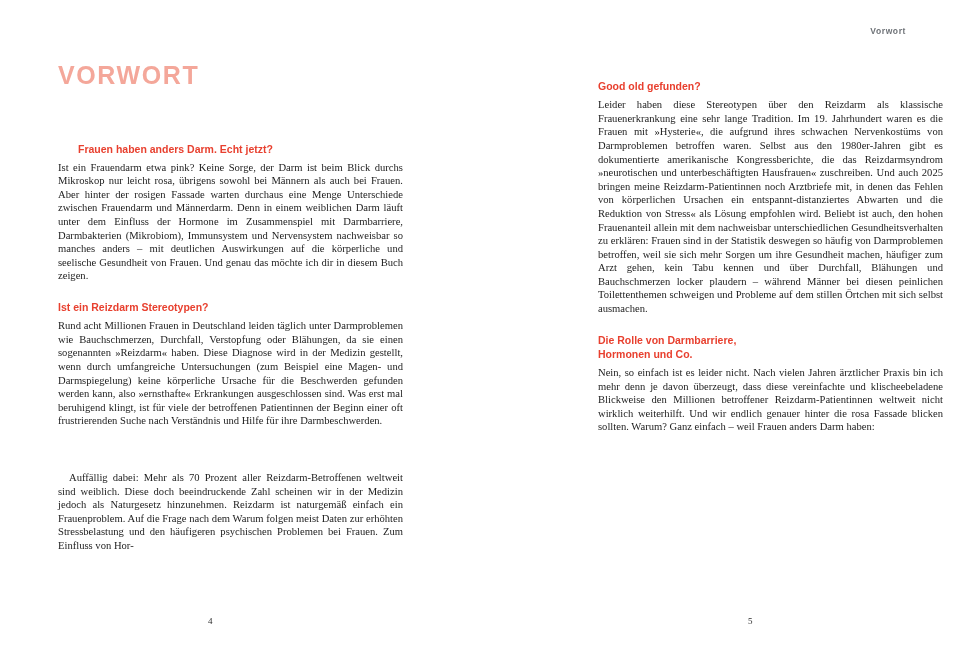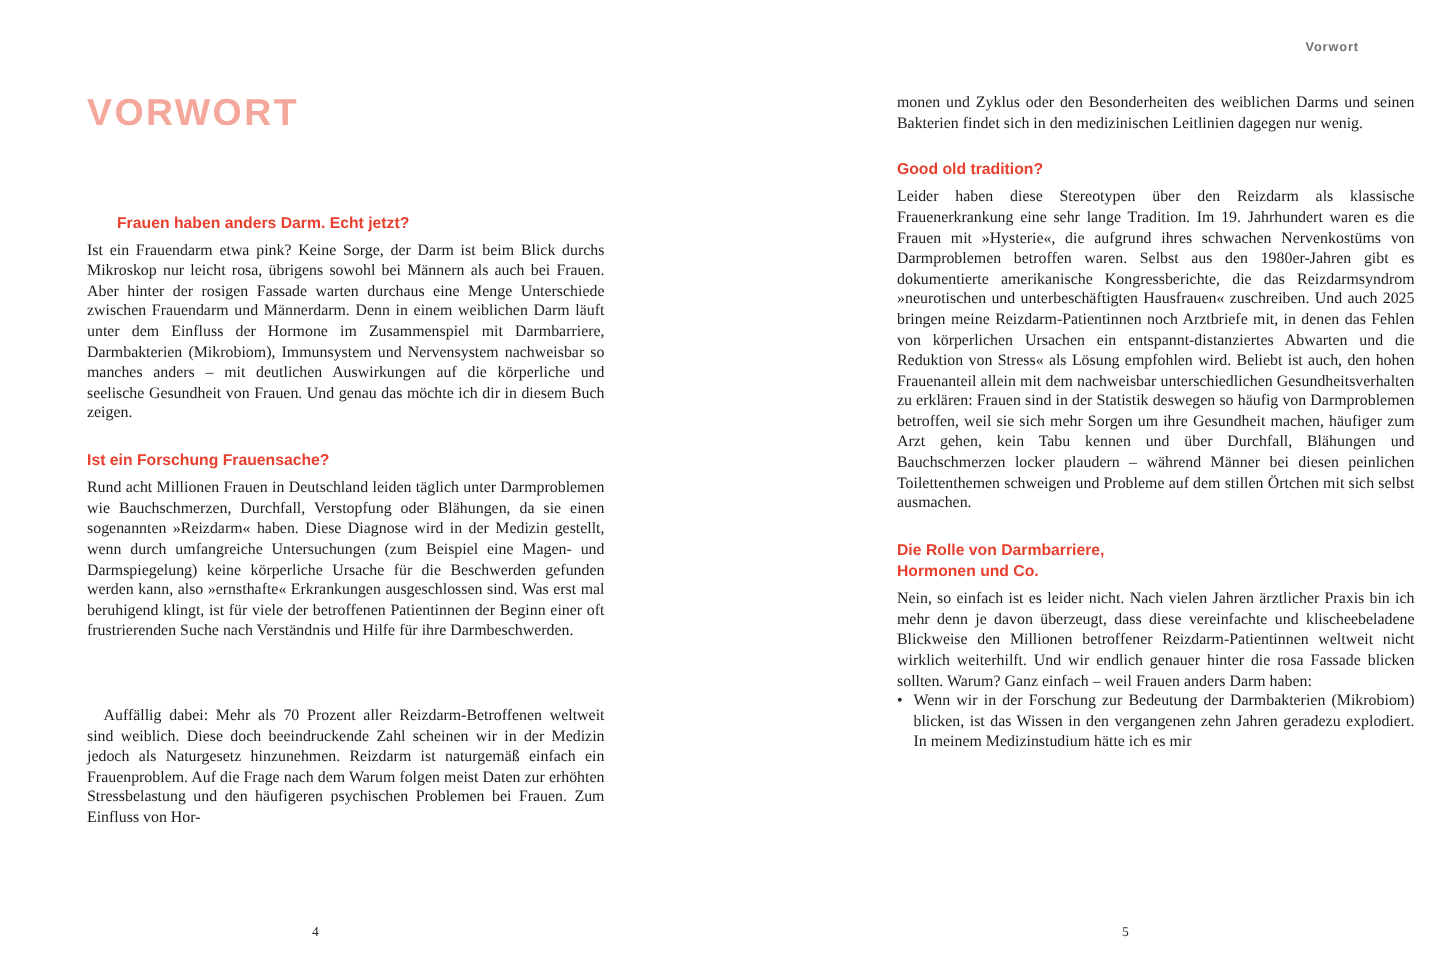--- a/index.html
+++ b/index.html
@@ -115,35 +115,31 @@
 <div class="spread">
 
   <div class="running-head">Vorwort</div>
 
   <div class="page page-left">
     <h1 class="chapter-title">VORWORT</h1>
 
     <h2 class="sub-head tight-top">Frauen haben anders Darm. Echt jetzt?</h2>
     <p class="body first">Ist ein Frauendarm etwa pink? Keine Sorge, der Darm ist beim Blick durchs Mikroskop nur leicht rosa, übrigens sowohl bei Männern als auch bei Frauen. Aber hinter der rosigen Fassade warten durchaus eine Menge Unterschiede zwischen Frauendarm und Männerdarm. Denn in einem weiblichen Darm läuft unter dem Einfluss der Hormone im Zusammenspiel mit Darmbarriere, Darmbakterien (Mikrobiom), Immunsystem und Nervensystem nachweisbar so manches anders – mit deutlichen Auswirkungen auf die körperliche und seelische Gesundheit von Frauen. Und genau das möchte ich dir in diesem Buch zeigen.</p>
 
-    <h2 class="sub-head spaced">Ist ein Forschung Frauensache?</h2>
+    <h2 class="sub-head spaced">Ist ein Reizdarm Stereotypen?</h2>
     <p class="body first">Rund acht Millionen Frauen in Deutschland leiden täglich unter Darmproblemen wie Bauchschmerzen, Durchfall, Verstopfung oder Blähungen, da sie einen sogenannten »Reizdarm« haben. Diese Diagnose wird in der Medizin gestellt, wenn durch umfangreiche Untersuchungen (zum Beispiel eine Magen- und Darmspiegelung) keine körperliche Ursache für die Beschwerden gefunden werden kann, also »ernsthafte« Erkrankungen ausgeschlossen sind. Was erst mal beruhigend klingt, ist für viele der betroffenen Patientinnen der Beginn einer oft frustrierenden Suche nach Verständnis und Hilfe für ihre Darmbeschwerden.</p>
     <p class="body">Auffällig dabei: Mehr als 70 Prozent aller Reizdarm-Betroffenen weltweit sind weiblich. Diese doch beeindruckende Zahl scheinen wir in der Medizin jedoch als Naturgesetz hinzunehmen. Reizdarm ist naturgemäß einfach ein Frauenproblem. Auf die Frage nach dem Warum folgen meist Daten zur erhöhten Stressbelastung und den häufigeren psychischen Problemen bei Frauen. Zum Einfluss von Hor-</p>
   </div>
 
   <div class="page page-right">
-    <p class="body first">monen und Zyklus oder den Besonderheiten des weiblichen Darms und seinen Bakterien findet sich in den medizinischen Leitlinien dagegen nur wenig.</p>
 
-    <h2 class="sub-head spaced">Good old tradition?</h2>
+    <h2 class="sub-head spaced">Good old gefunden?</h2>
     <p class="body first">Leider haben diese Stereotypen über den Reizdarm als klassische Frauenerkrankung eine sehr lange Tradition. Im 19. Jahrhundert waren es die Frauen mit »Hysterie«, die aufgrund ihres schwachen Nervenkostüms von Darmproblemen betroffen waren. Selbst aus den 1980er-Jahren gibt es dokumentierte amerikanische Kongressberichte, die das Reizdarmsyndrom »neurotischen und unterbeschäftigten Hausfrauen« zuschreiben. Und auch 2025 bringen meine Reizdarm-Patientinnen noch Arztbriefe mit, in denen das Fehlen von körperlichen Ursachen ein entspannt-distanziertes Abwarten und die Reduktion von Stress« als Lösung empfohlen wird. Beliebt ist auch, den hohen Frauenanteil allein mit dem nachweisbar unterschiedlichen Gesundheitsverhalten zu erklären: Frauen sind in der Statistik deswegen so häufig von Darmproblemen betroffen, weil sie sich mehr Sorgen um ihre Gesundheit machen, häufiger zum Arzt gehen, kein Tabu kennen und über Durchfall, Blähungen und Bauchschmerzen locker plaudern – während Männer bei diesen peinlichen Toilettenthemen schweigen und Probleme auf dem stillen Örtchen mit sich selbst ausmachen.</p>
 
     <h2 class="sub-head spaced" style="white-space: pre-line;">Die Rolle von Darmbarriere,
 Hormonen und Co.</h2>
     <p class="body first">Nein, so einfach ist es leider nicht. Nach vielen Jahren ärztlicher Praxis bin ich mehr denn je davon überzeugt, dass diese vereinfachte und klischeebeladene Blickweise den Millionen betroffener Reizdarm-Patientinnen weltweit nicht wirklich weiterhilft. Und wir endlich genauer hinter die rosa Fassade blicken sollten. Warum? Ganz einfach – weil Frauen anders Darm haben:</p>
-    <ul class="bullets">
-      <li>Wenn wir in der Forschung zur Bedeutung der Darmbakterien (Mikrobiom) blicken, ist das Wissen in den vergangenen zehn Jahren geradezu explodiert. In meinem Medizinstudium hätte ich es mir</li>
-    </ul>
   </div>
 
   <div class="folio folio-left">4</div>
   <div class="folio folio-right">5</div>
 
 </div>
 
 </body></html>

